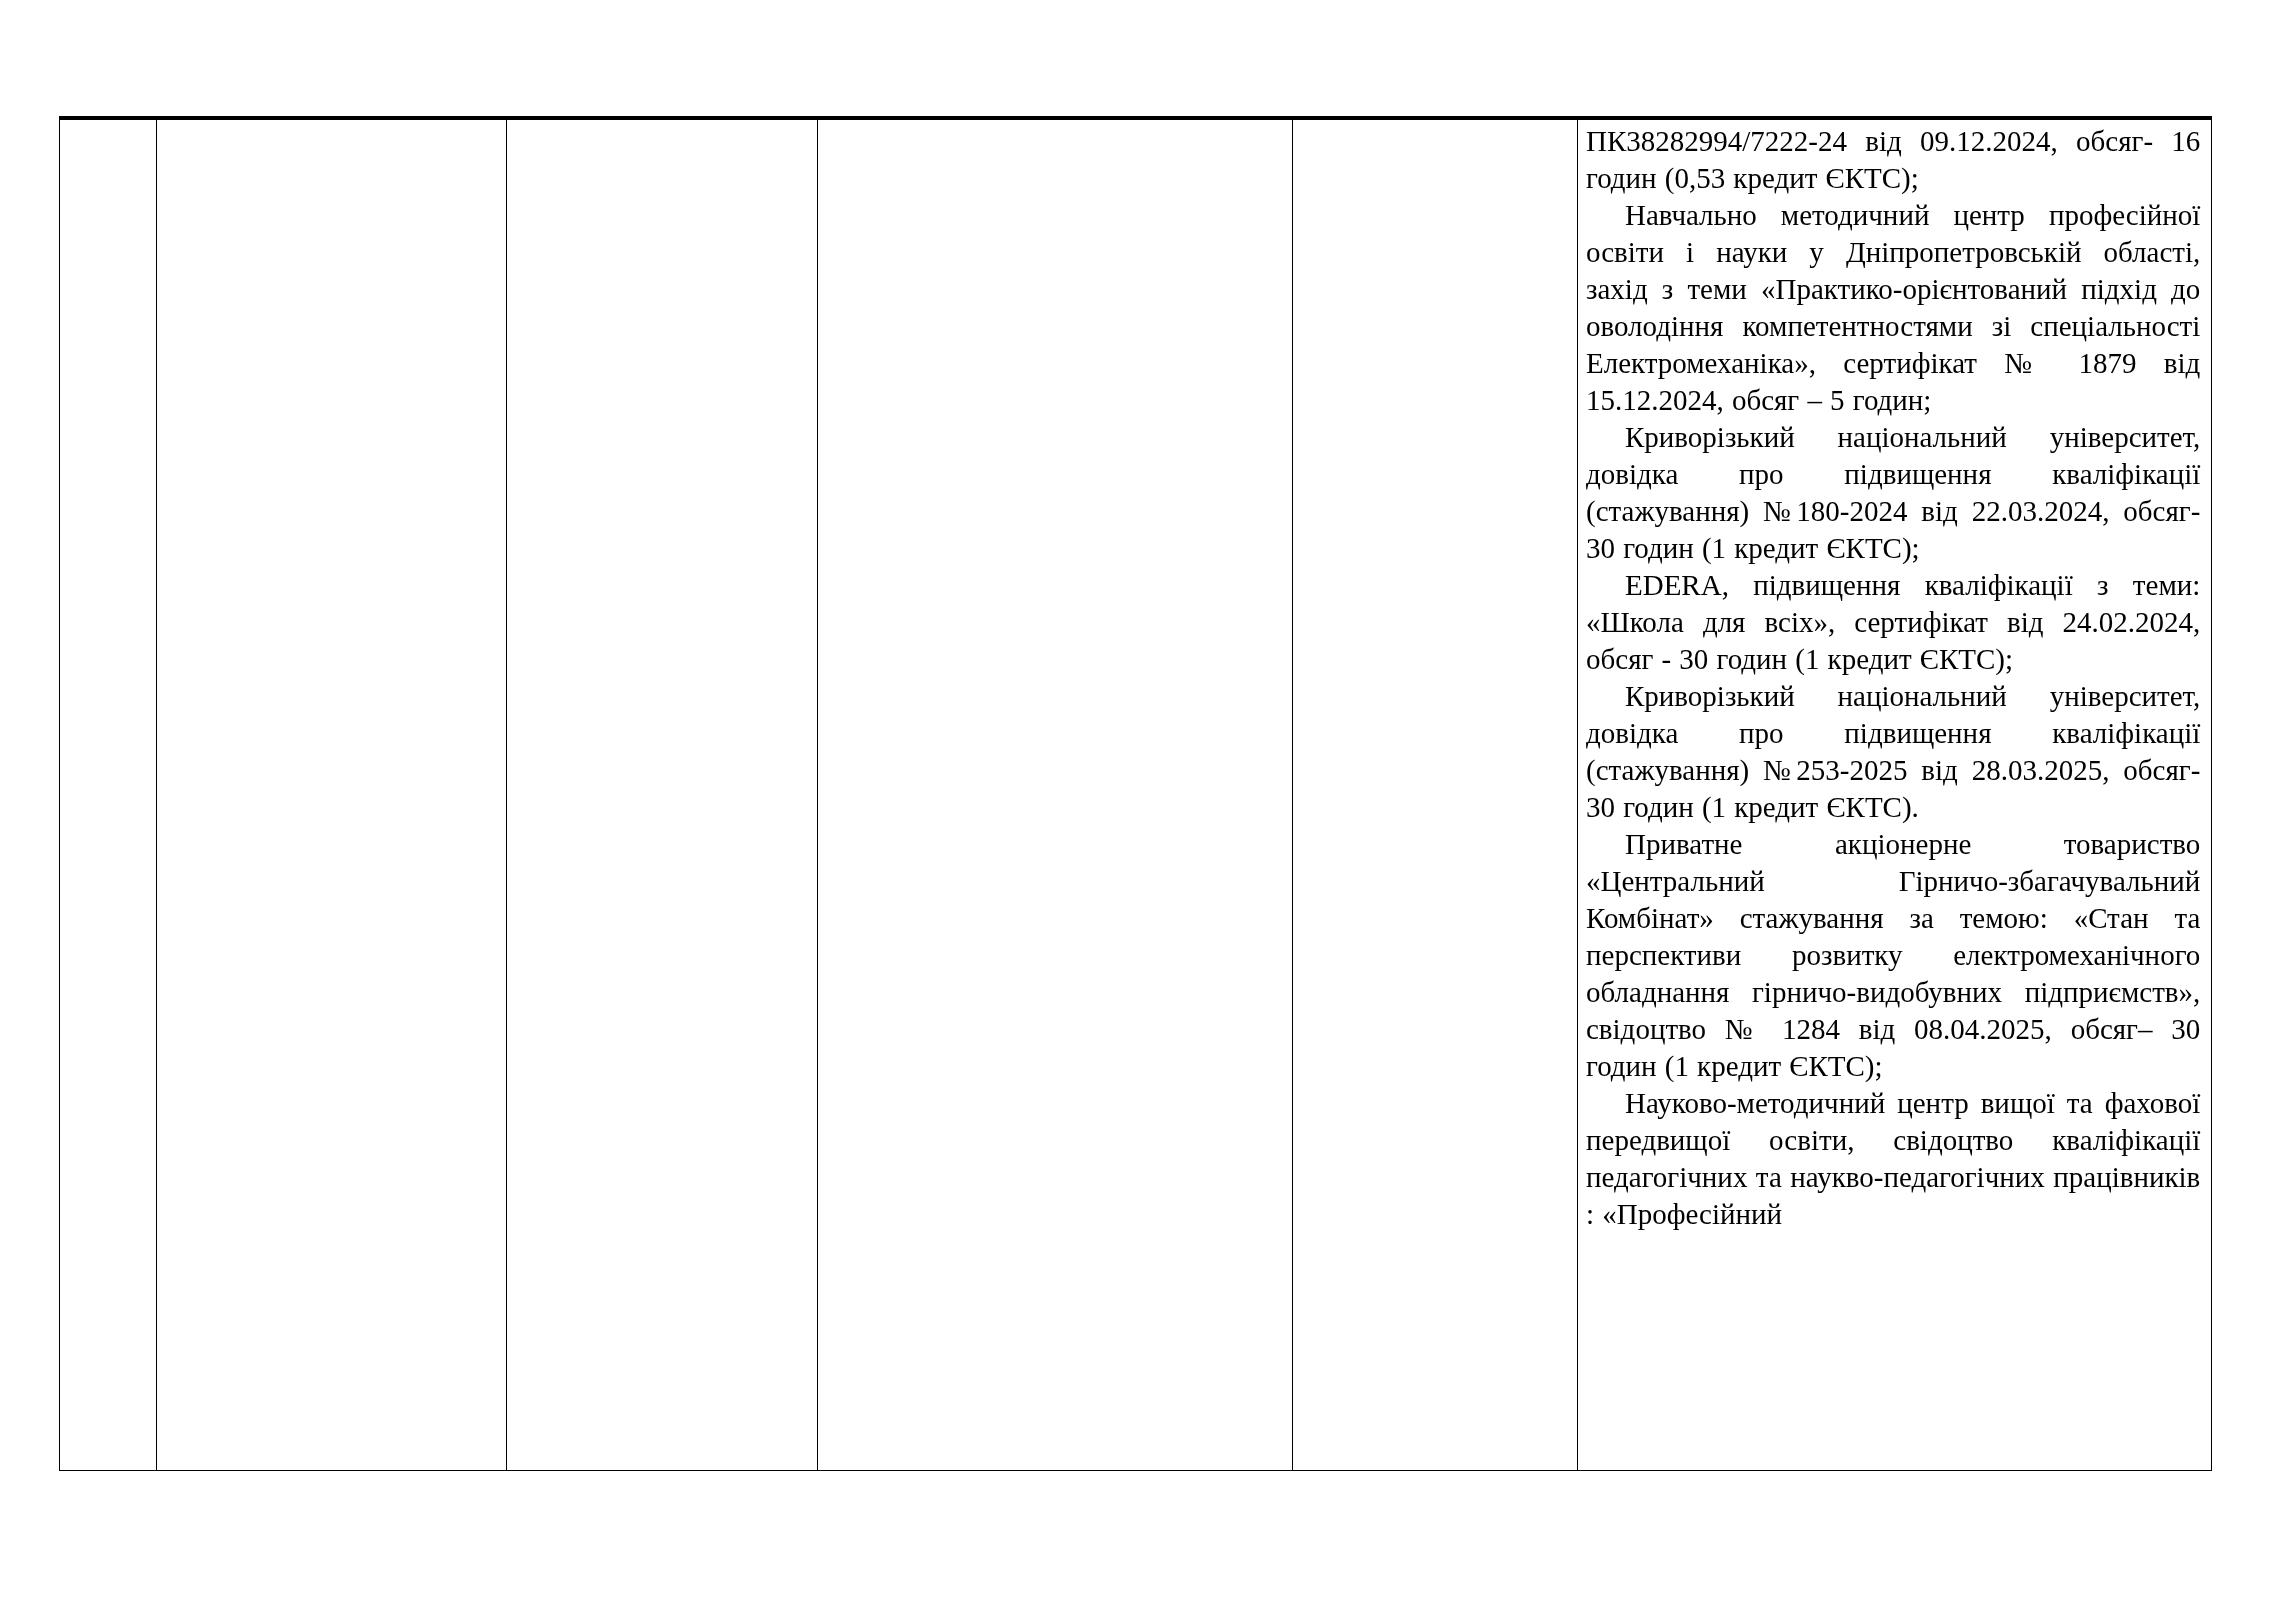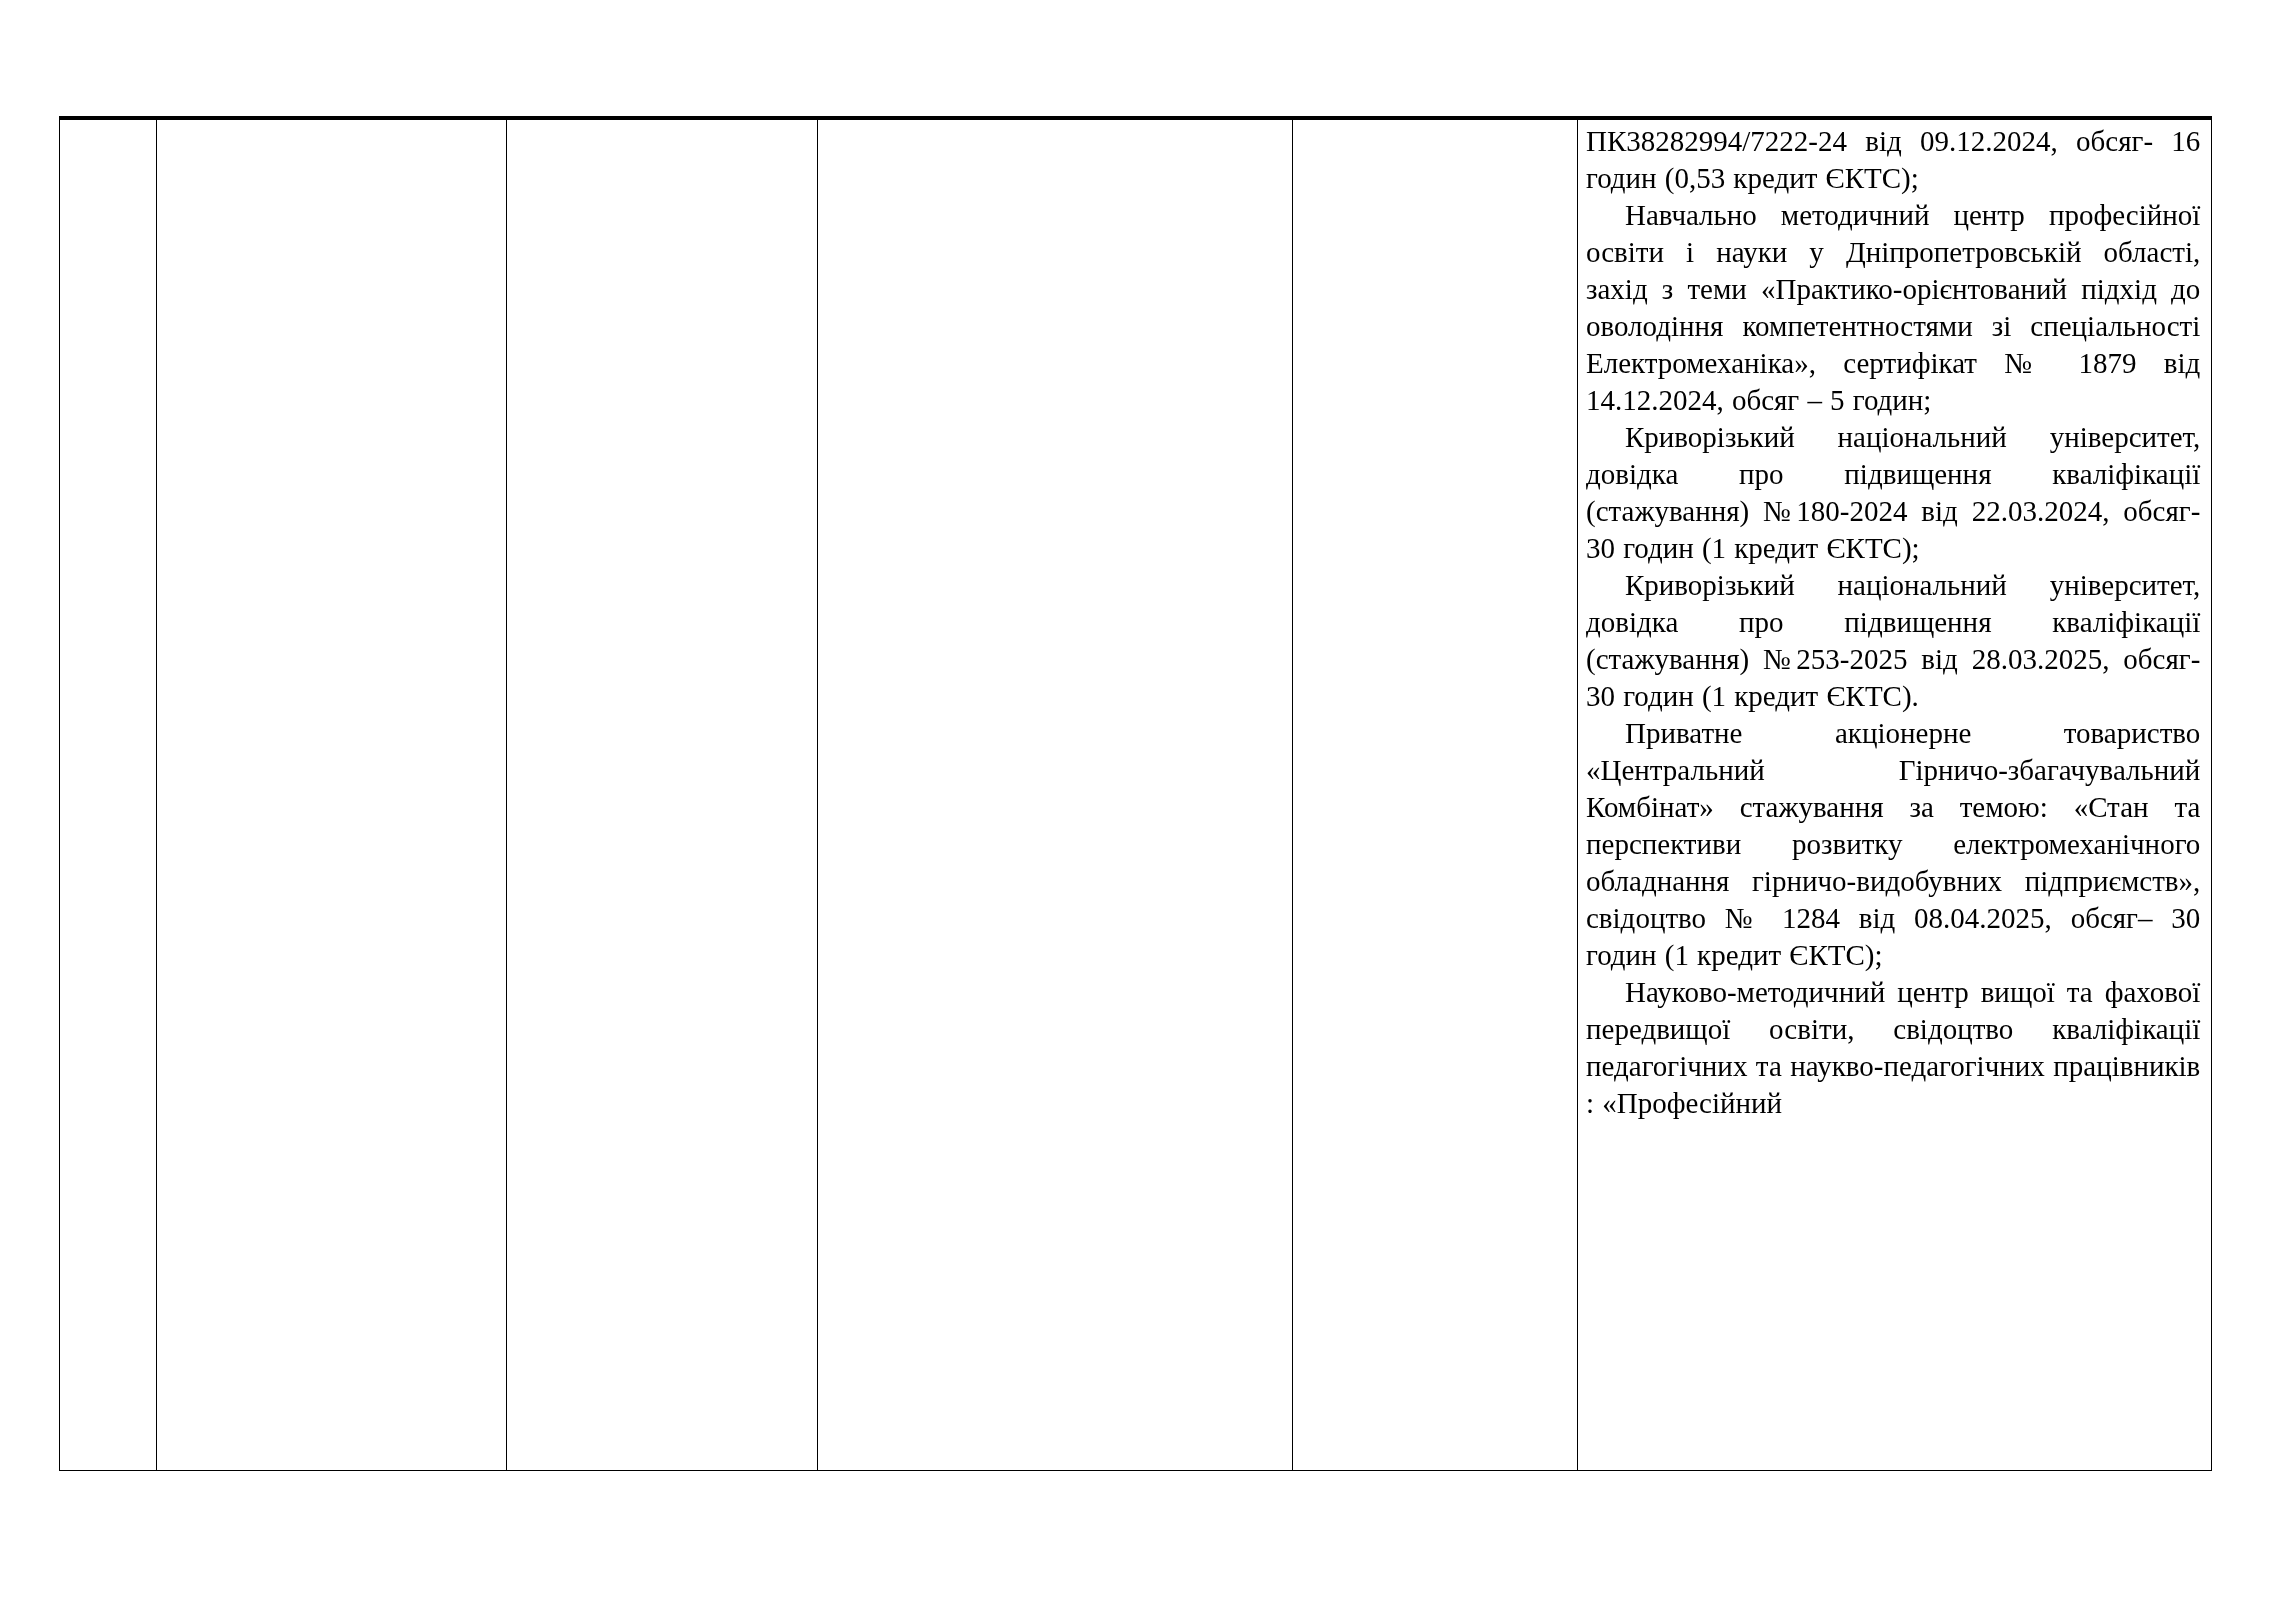--- a/index.html
+++ b/index.html
@@ -63,21 +63,22 @@
 
 <div class="page">
   <div class="doc-table">
     <div class="cell c1"></div>
     <div class="cell c2"></div>
     <div class="cell c3"></div>
     <div class="cell c4"></div>
     <div class="cell c5"></div>
     <div class="cell c6">
       <p class="cont">ПК38282994/7222-24 від 09.12.2024, обсяг- 16 годин (0,53 кредит ЄКТС);</p>
-      <p>Навчально методичний центр професійної освіти і науки у Дніпропетровській області, захід з теми «Практико-орієнтований підхід до оволодіння компетентностями зі спеціальності Електромеханіка», сертифікат № 1879 від 14.12.2024, обсяг – 5 годин;</p>
+      <p>Навчально методичний центр професійної освіти і науки у Дніпропетровській області, захід з теми «Практико-орієнтований підхід до оволодіння компетентностями зі спеціальності Електромеханіка», сертифікат № 1879 від 15.12.2024, обсяг – 5 годин;</p>
       <p>Криворізький національний університет, довідка про підвищення кваліфікації (стажування) №180-2024 від 22.03.2024, обсяг- 30 годин (1 кредит ЄКТС);</p>
+      <p>EDERA, підвищення кваліфікації з теми: «Школа для всіх», сертифікат від 24.02.2024, обсяг - 30 годин (1 кредит ЄКТС);</p>
       <p>Криворізький національний університет, довідка про підвищення кваліфікації (стажування) №253-2025 від 28.03.2025, обсяг- 30 годин (1 кредит ЄКТС).</p>
       <p>Приватне акціонерне товариство «Центральний Гірничо-збагачувальний Комбінат» стажування за темою: «Стан та перспективи розвитку електромеханічного обладнання гірничо-видобувних підприємств», свідоцтво № 1284 від 08.04.2025, обсяг– 30 годин (1 кредит ЄКТС);</p>
       <p>Науково-методичний центр вищої та фахової передвищої освіти, свідоцтво кваліфікації педагогічних та наукво-педагогічних працівників : «Професійний</p>
     </div>
   </div>
 </div>
 
 
 </body></html>

